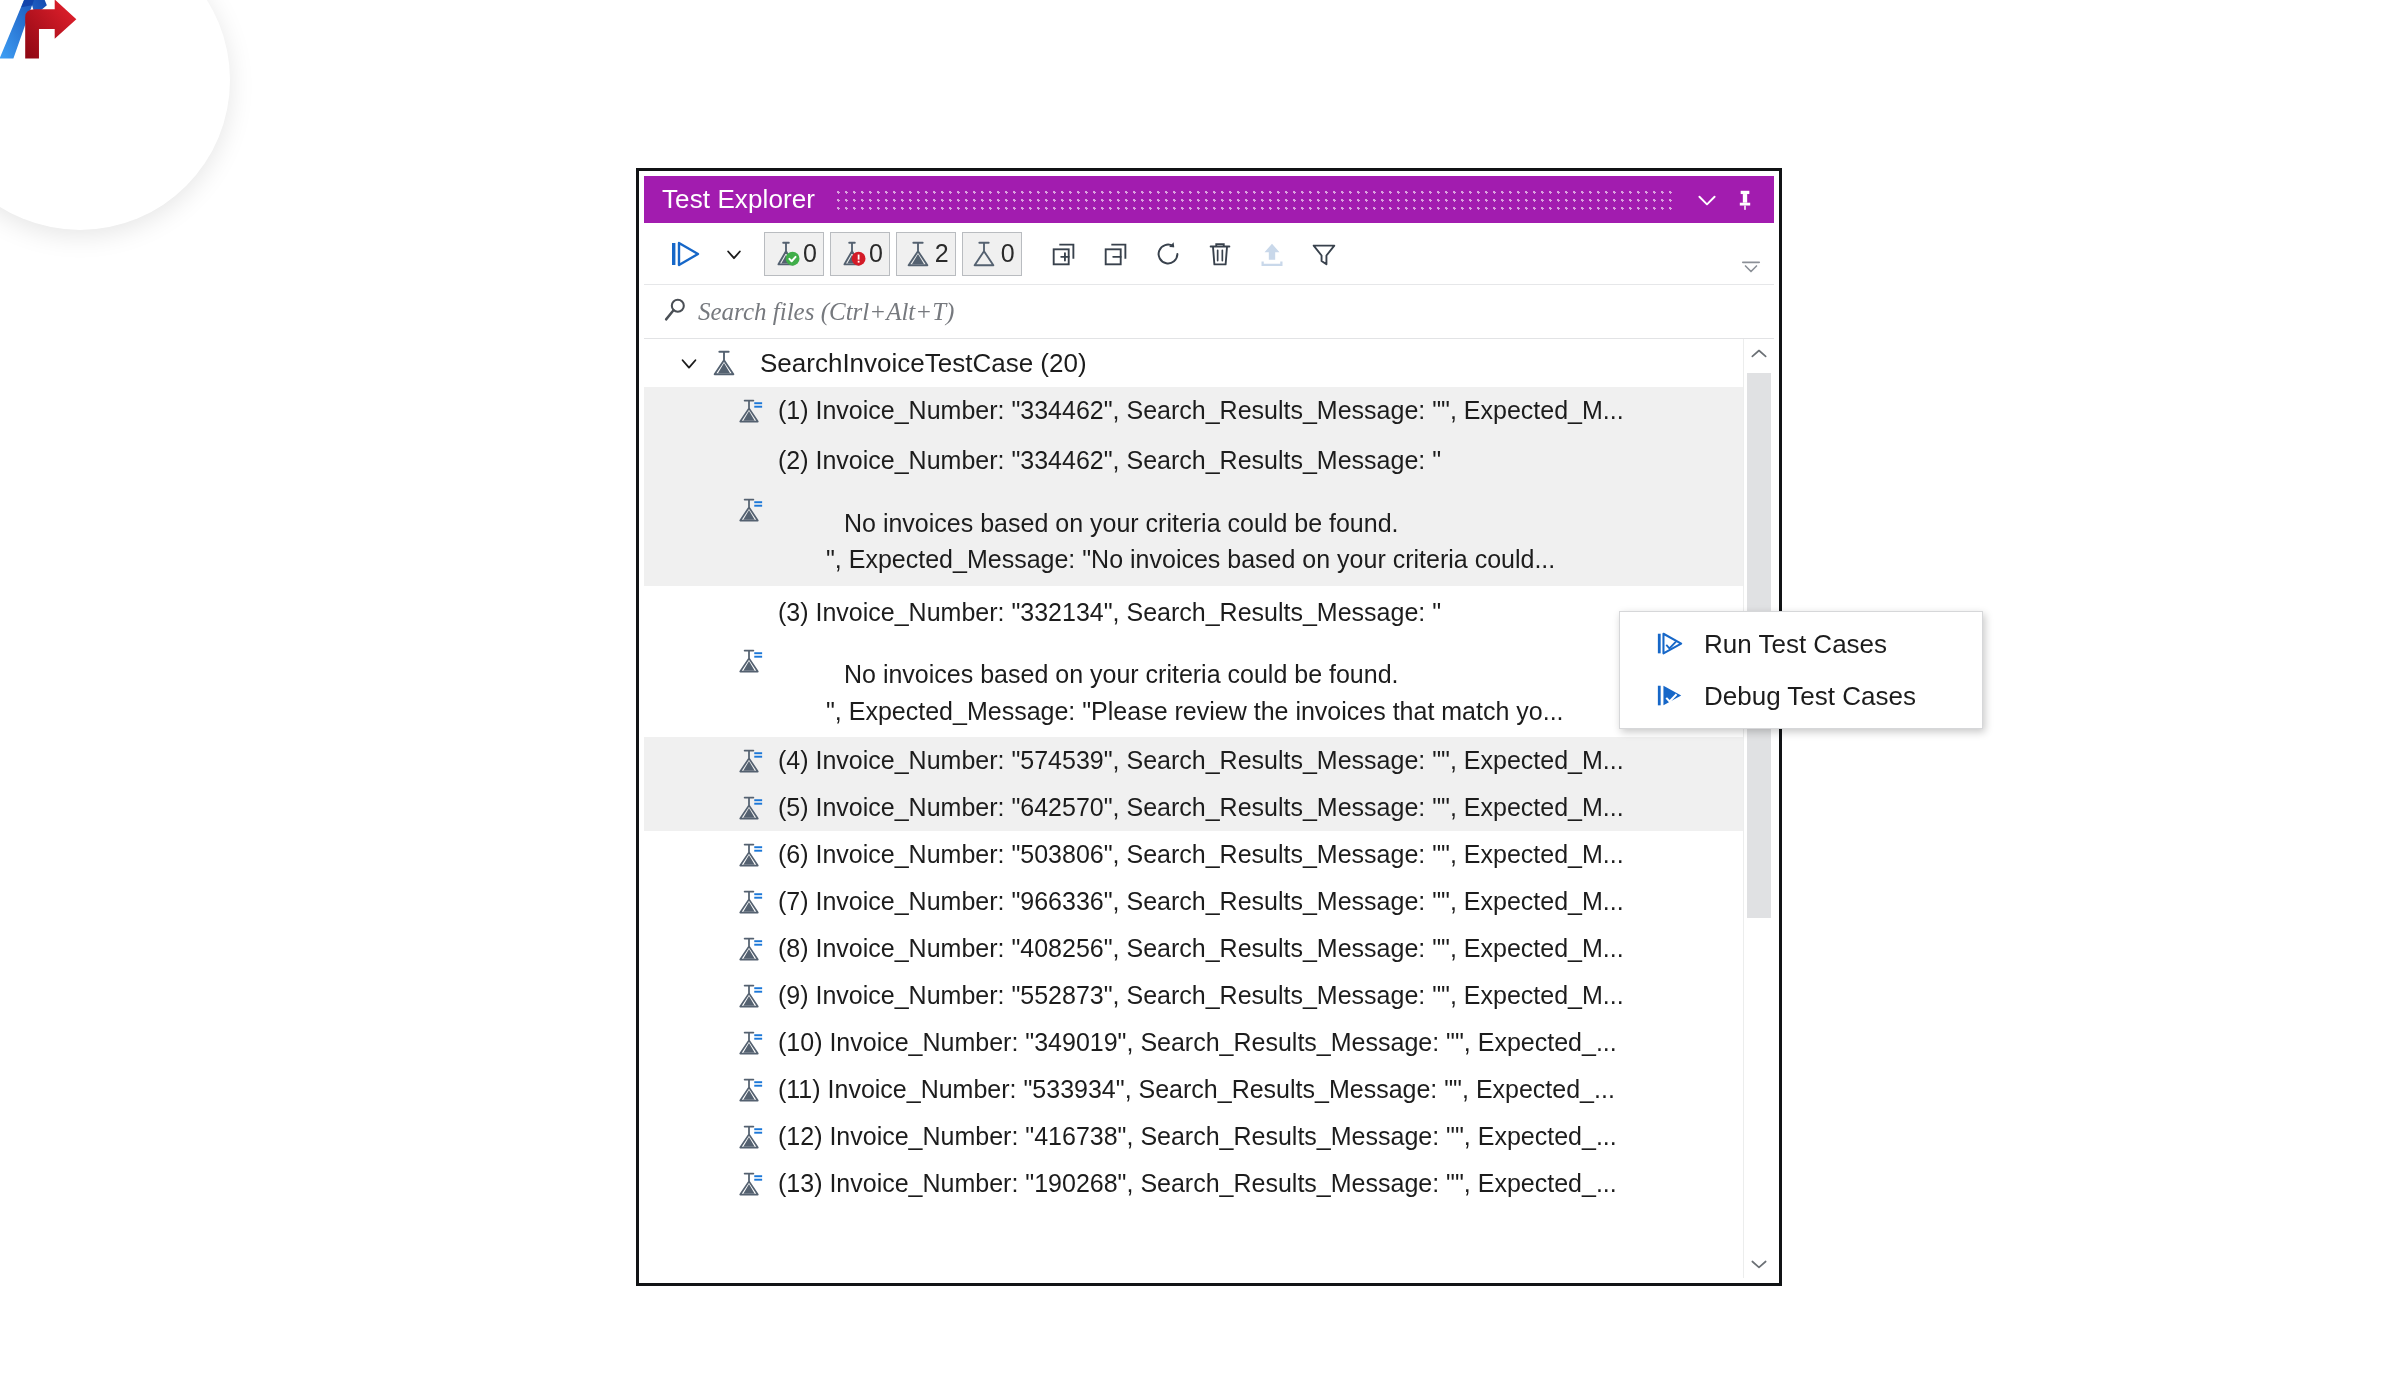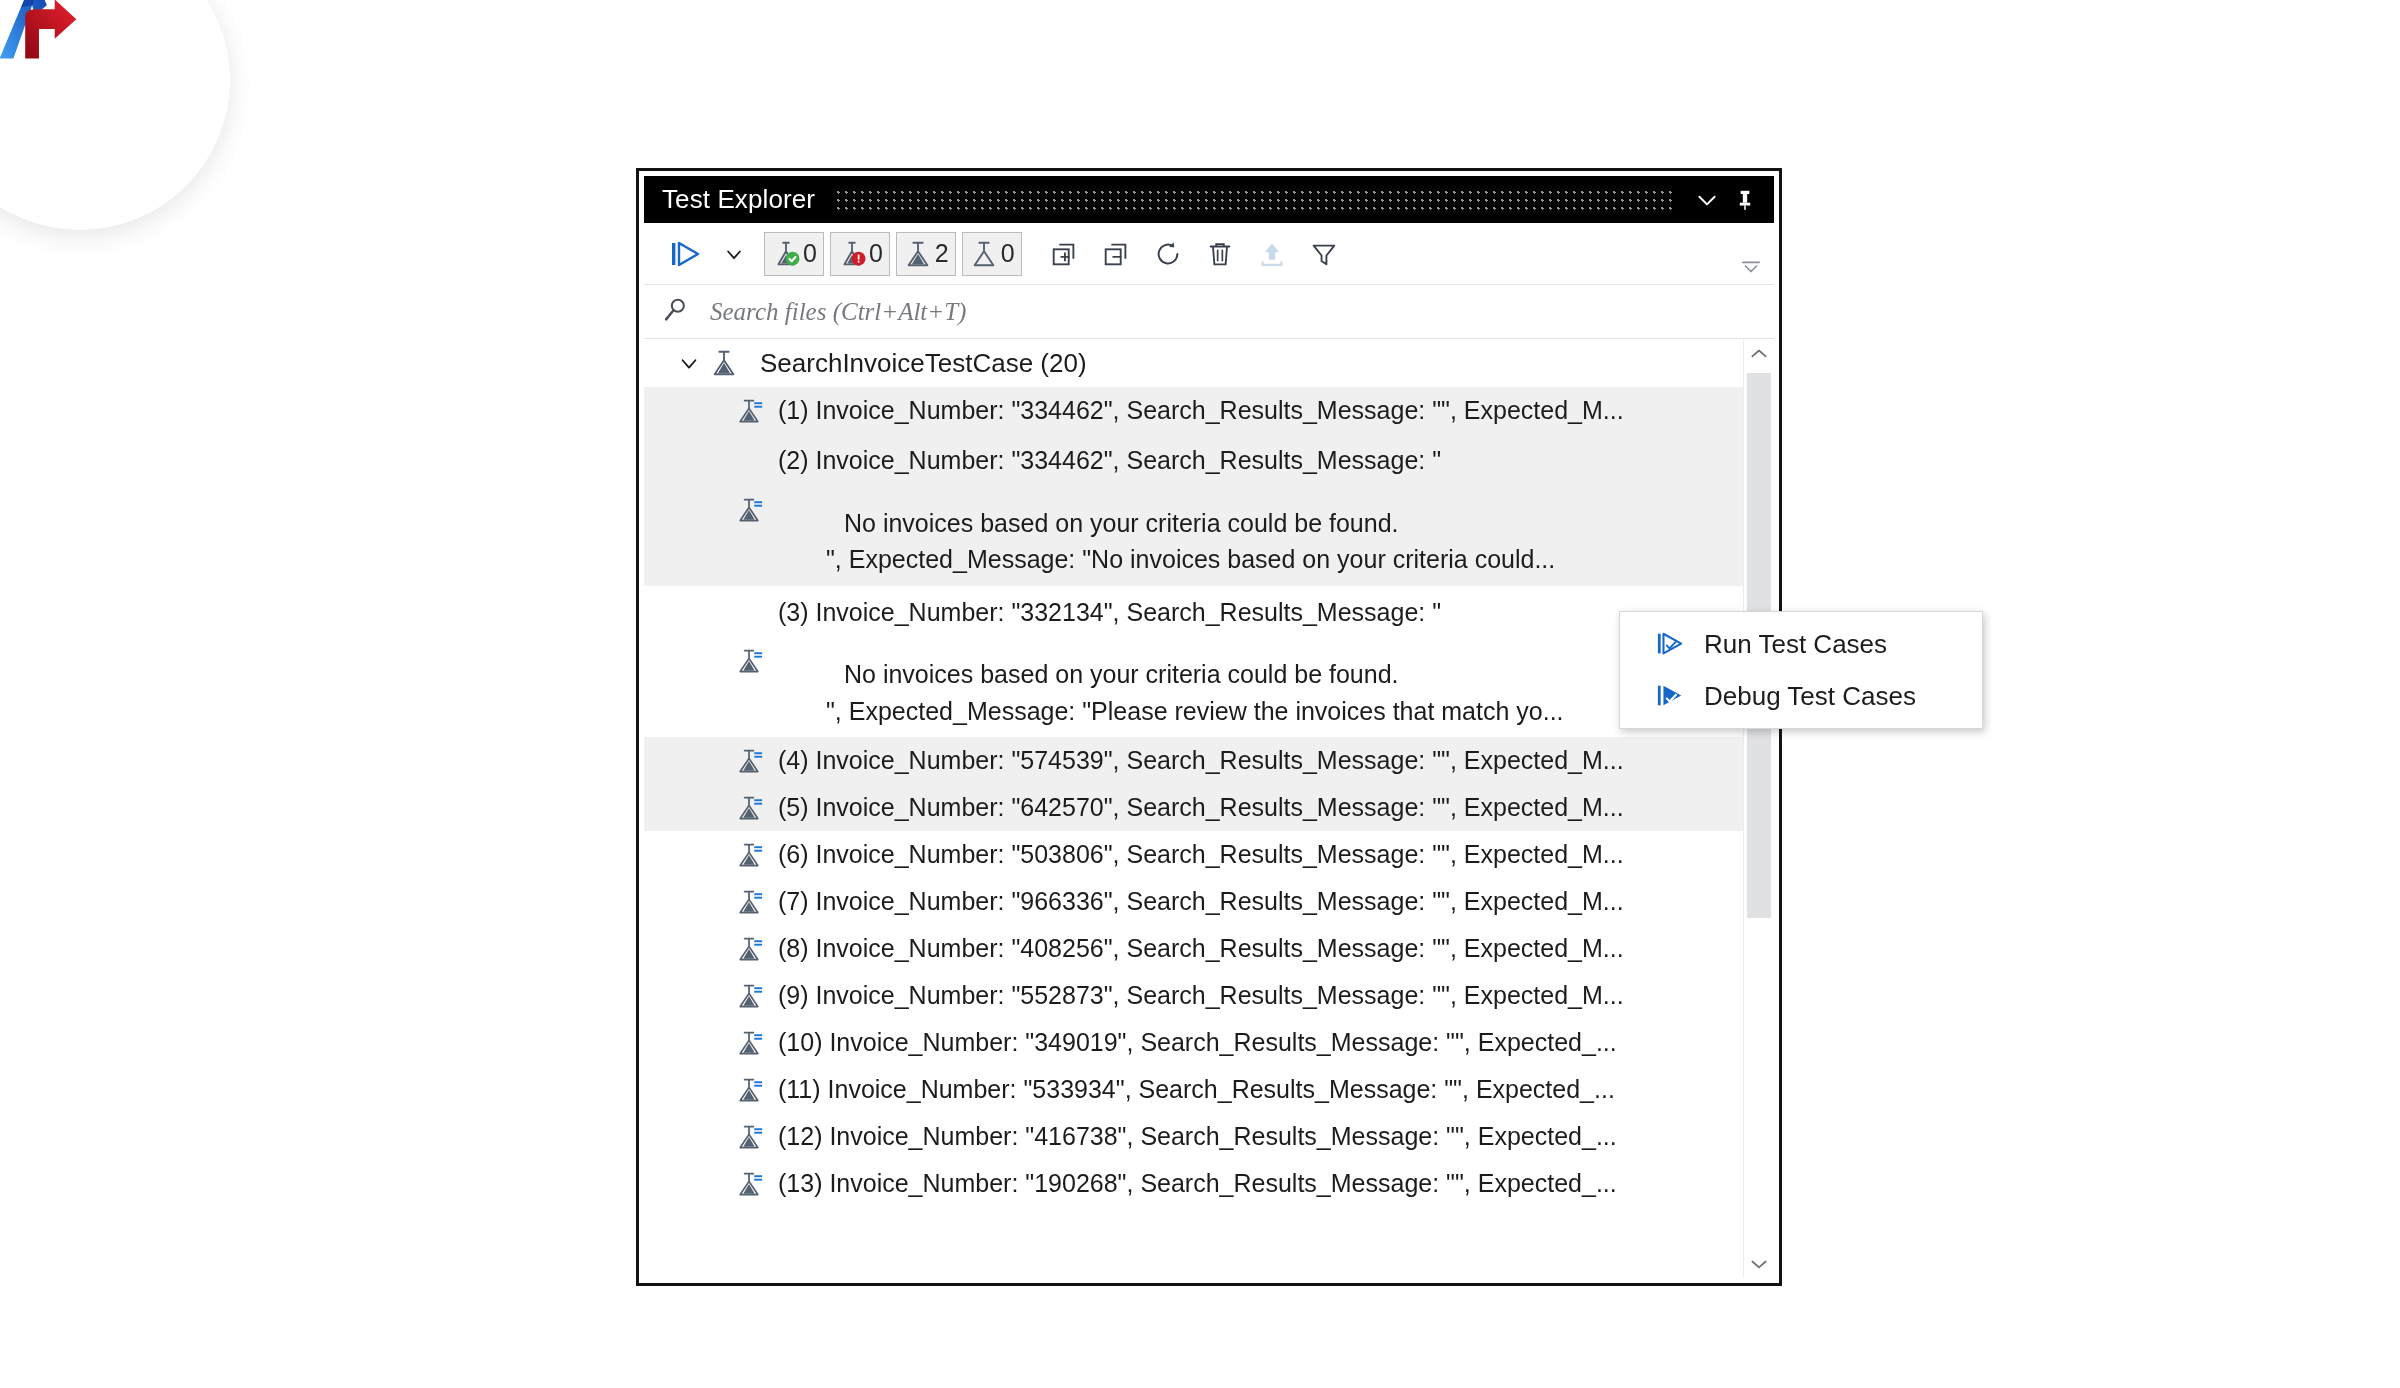--- a/index.html
+++ b/index.html
@@ -32,21 +32,21 @@
   }
   .window-inner {
     position:absolute; inset: 5px;
     background:#ffffff;
     display:flex; flex-direction:column;
   }
 
   
   .titlebar {
     height: 47px; min-height:47px;
-    background: #000000;
+    background: #a21caf;
     display: flex; align-items: center;
     padding: 0 10px 0 18px;
     box-sizing: border-box;
   }
   .titlebar-text {
     color:#ffffff; font-size: 26px; letter-spacing:.1px;
     white-space: nowrap;
   }
   .grip {
     flex: 1 1 auto; height: 22px; margin: 0 16px 0 22px;
@@ -94,21 +94,21 @@
     padding-left: 16px;
     box-sizing:border-box;
     background:#fff;
   }
   .search-input {
     border:0; outline:0; background:transparent;
     font-family: "Liberation Serif", serif;
     font-style: italic;
     font-size: 25px;
     color:#14532d;
-    margin-left: 18px;
+    margin-left: 6px;
     width: 600px;
   }
   .search-input::placeholder { color:#76797e; opacity:1; }
 
   
   .tree-wrap { flex:1 1 auto; display:flex; min-height:0; position:relative; }
   .tree { flex:1 1 auto; overflow:hidden; position:relative; background:#fff; }
 
   .grp-row {
     height: 48px; display:flex; align-items:center;

